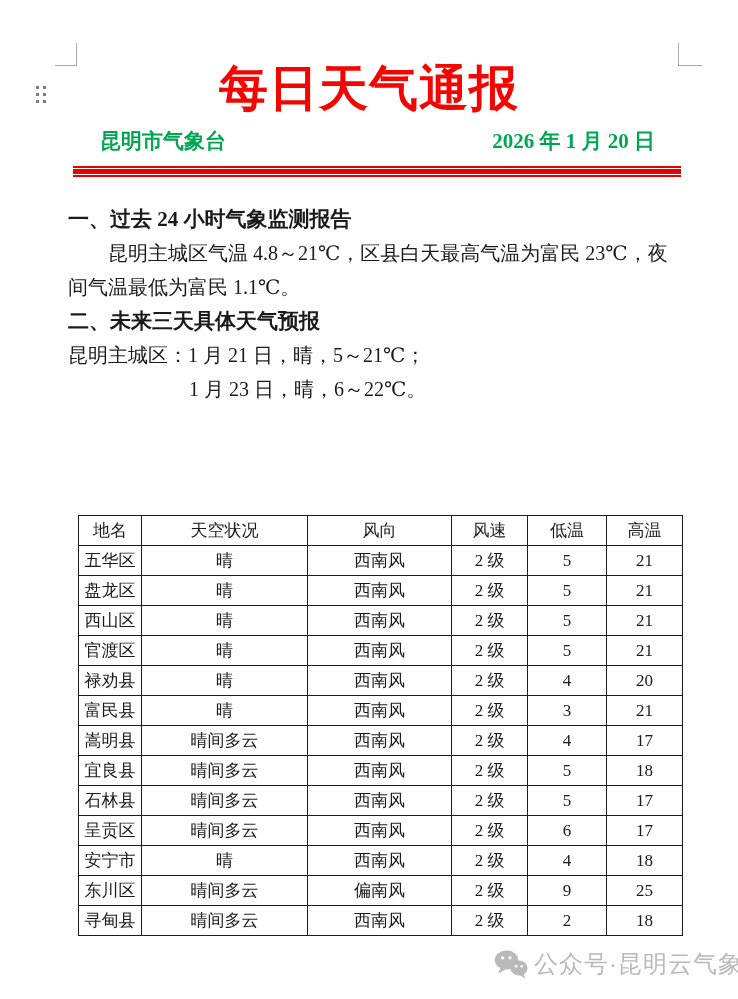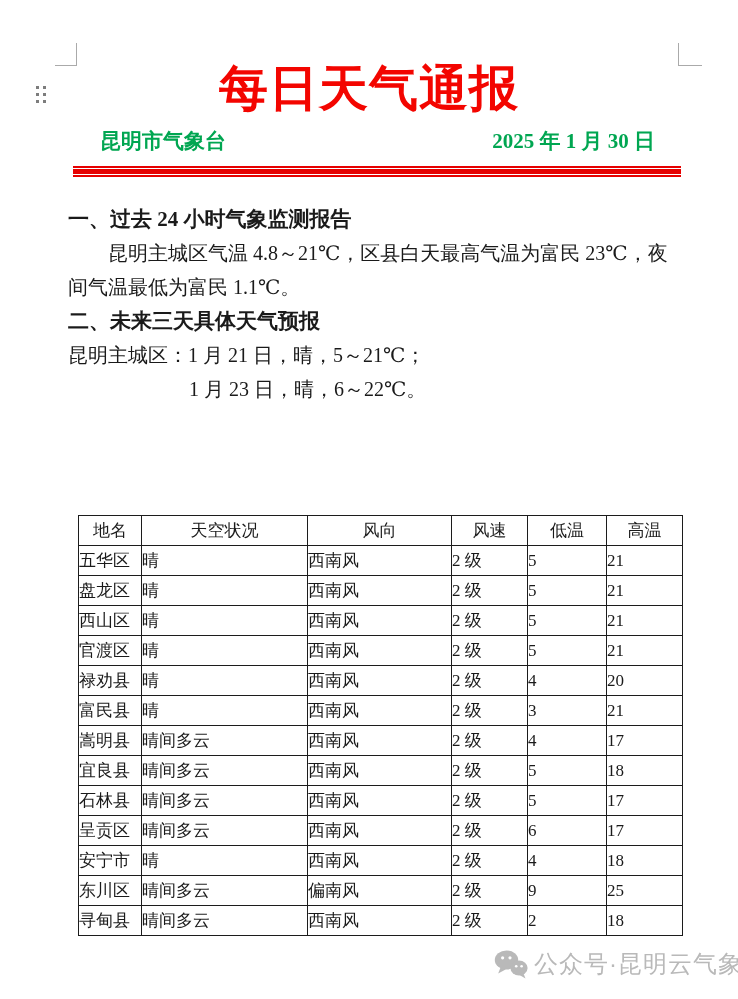--- a/index.html
+++ b/index.html
@@ -66,21 +66,21 @@
     position: absolute; top: 202px; left: 68px; width: 604px;
     font-size: 20px; line-height: 34px;
   }
   .content h2 { font-size: 21px; font-weight: bold; line-height: 34px; }
   .indent-2em { text-indent: 2em; }
   .indent-days { padding-left: 121px; }
 
   .forecast-table {
     position: absolute; top: 515px; left: 78px; width: 604px;
     border-collapse: collapse; table-layout: fixed;
-    font-size: 17px; 
+    font-size: 17px; text-align: center;
   }
   .forecast-table th, .forecast-table td {
     border: 1px solid #1c1c1c; font-weight: normal;
     height: 30px; padding: 0; overflow: hidden; white-space: nowrap;
   }
   .forecast-table thead th { height: 30px; }
 
   .watermark {
     position: absolute; left: 494px; top: 948px;
     display: flex; align-items: center; gap: 6px;
@@ -105,21 +105,21 @@
       <i></i>
       <i></i>
       <i></i>
       <i></i>
   </div>
 
   <h1 class="doc-title">每日天气通报</h1>
 
   <div class="meta-row">
     <span>昆明市气象台</span>
-    <span>2025 年 1 月 30 日</span>
+    <span>2026 年 1 月 20 日</span>
   </div>
 
   <div class="red-rule"></div>
 
   <div class="content">
     <h2>一、过去 24 小时气象监测报告</h2>
     <p class="indent-2em">昆明主城区气温 4.8～21℃，区县白天最高气温为富民 23℃，夜间气温最低为富民 1.1℃。</p>
 
     <h2>二、未来三天具体天气预报</h2>
     <p><span>昆明主城区：</span><span>1 月 21 日，晴，5～21℃；</span></p>

